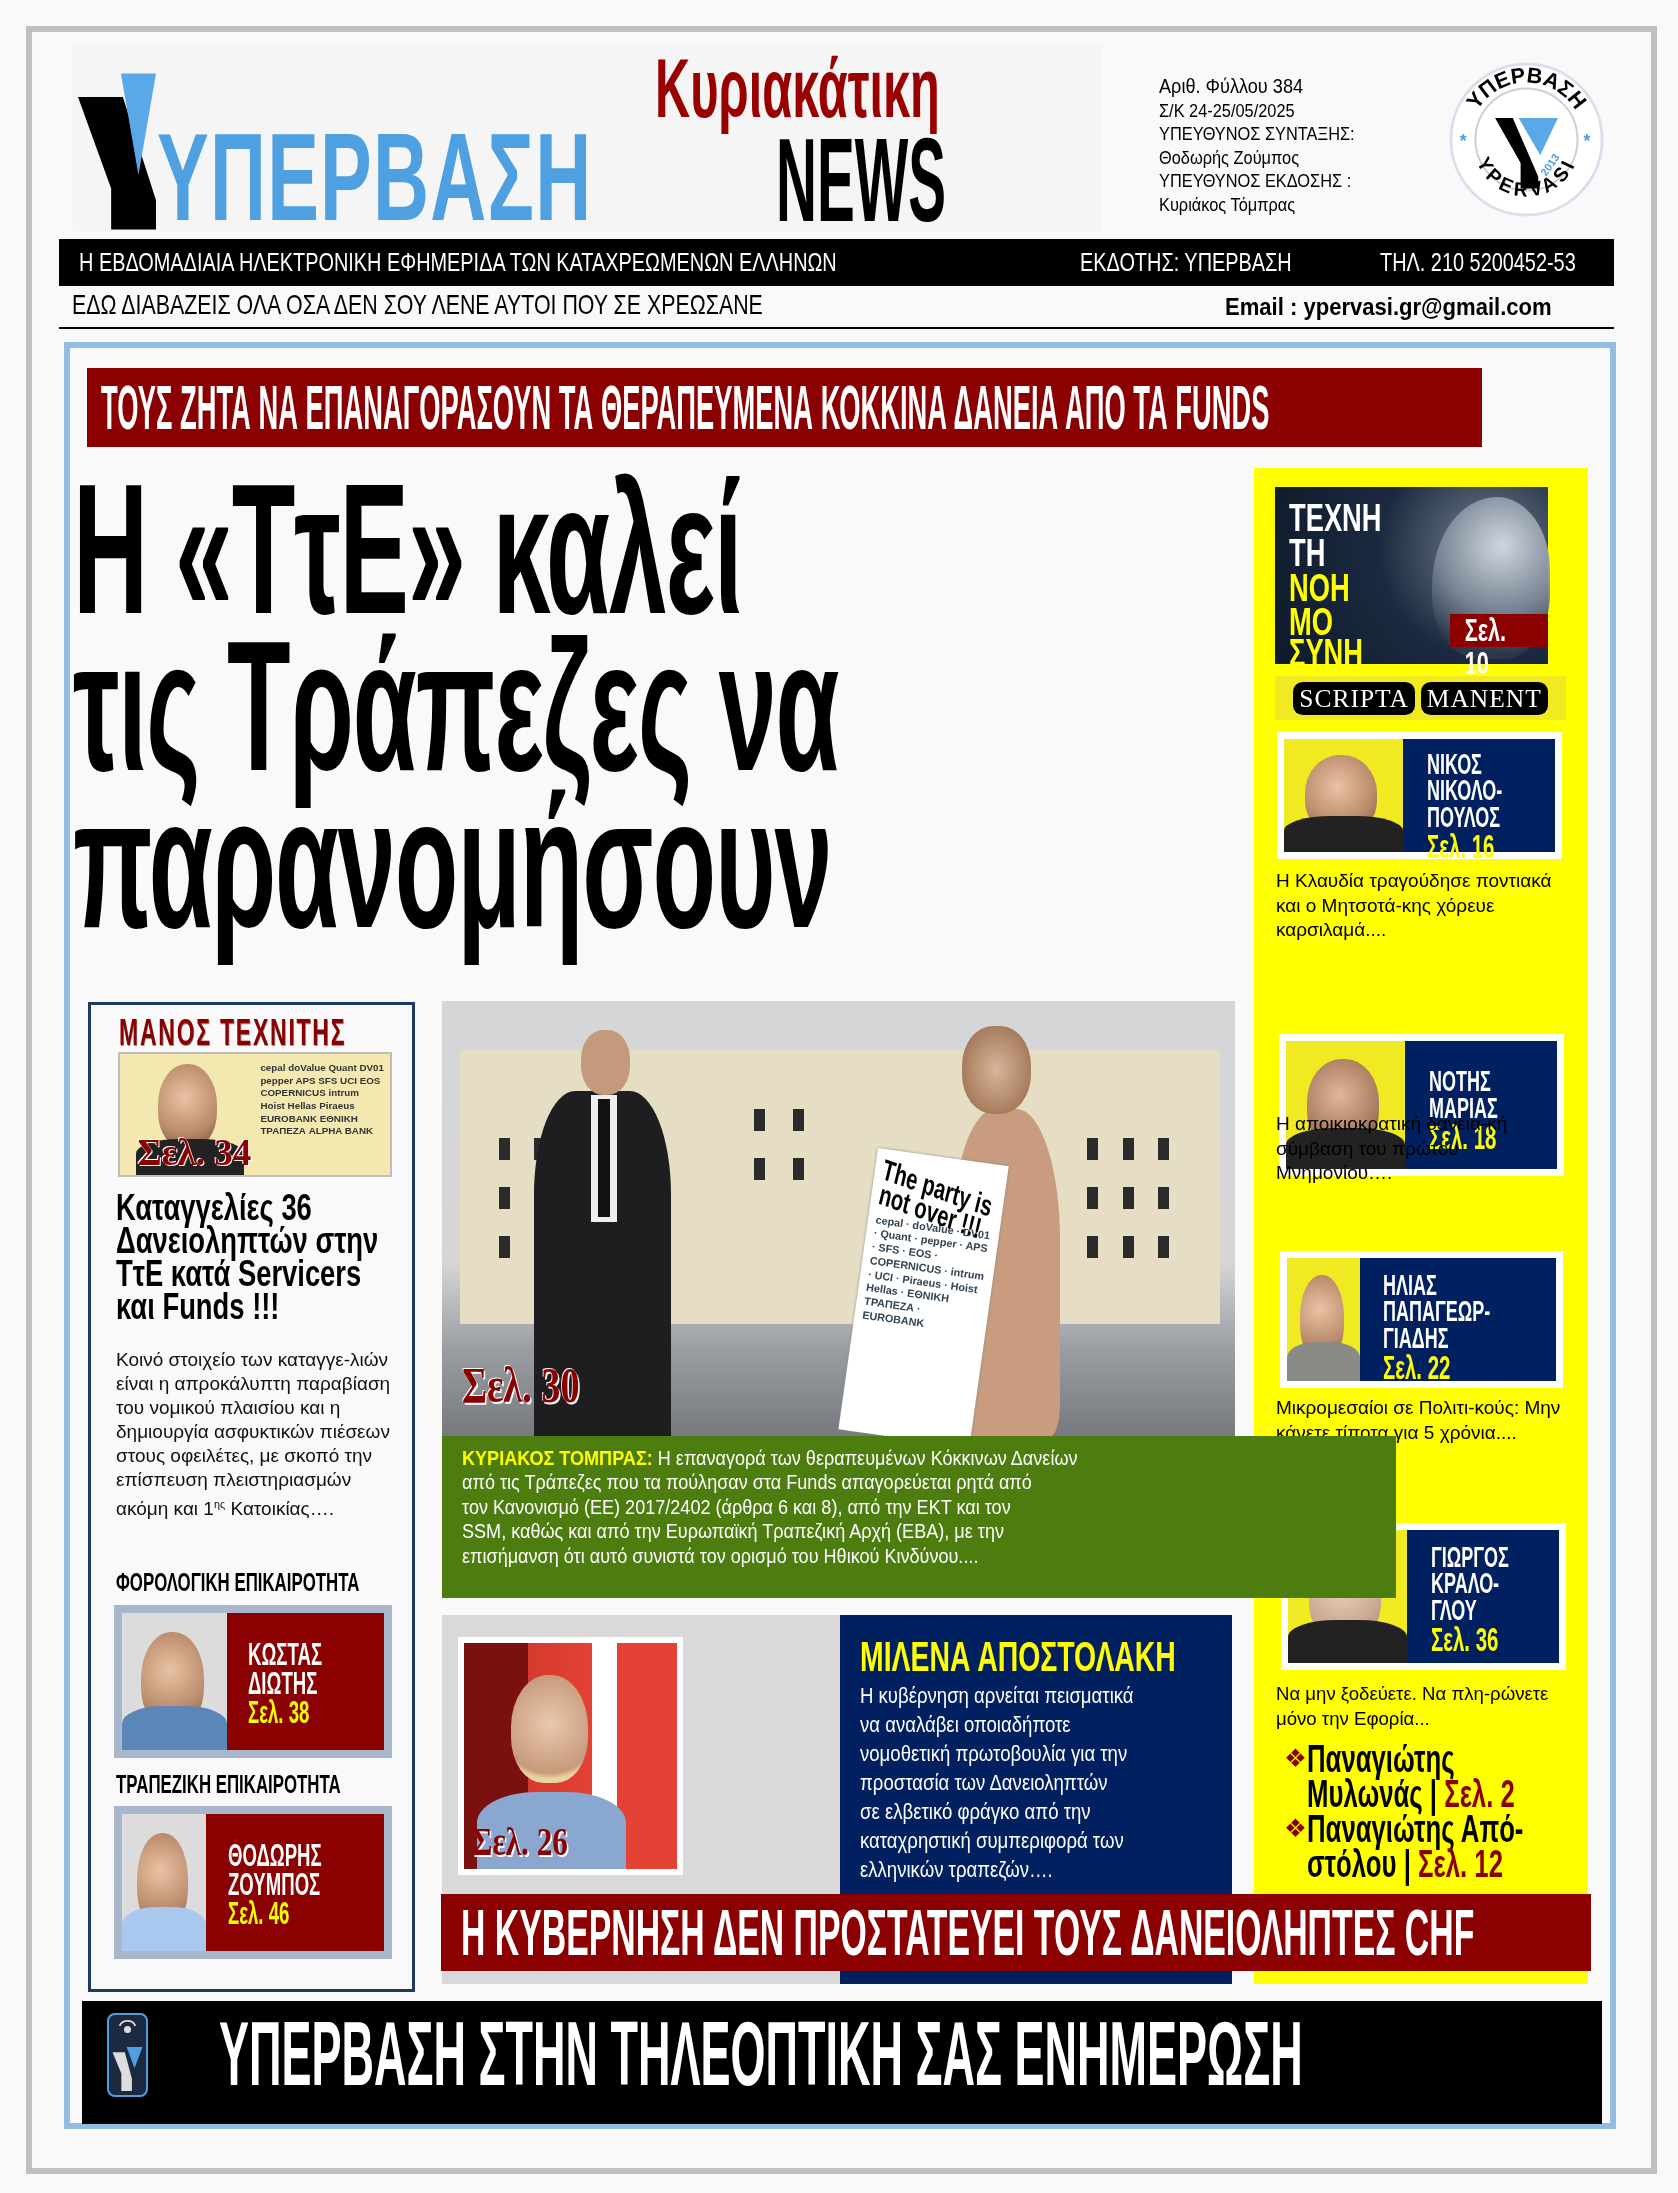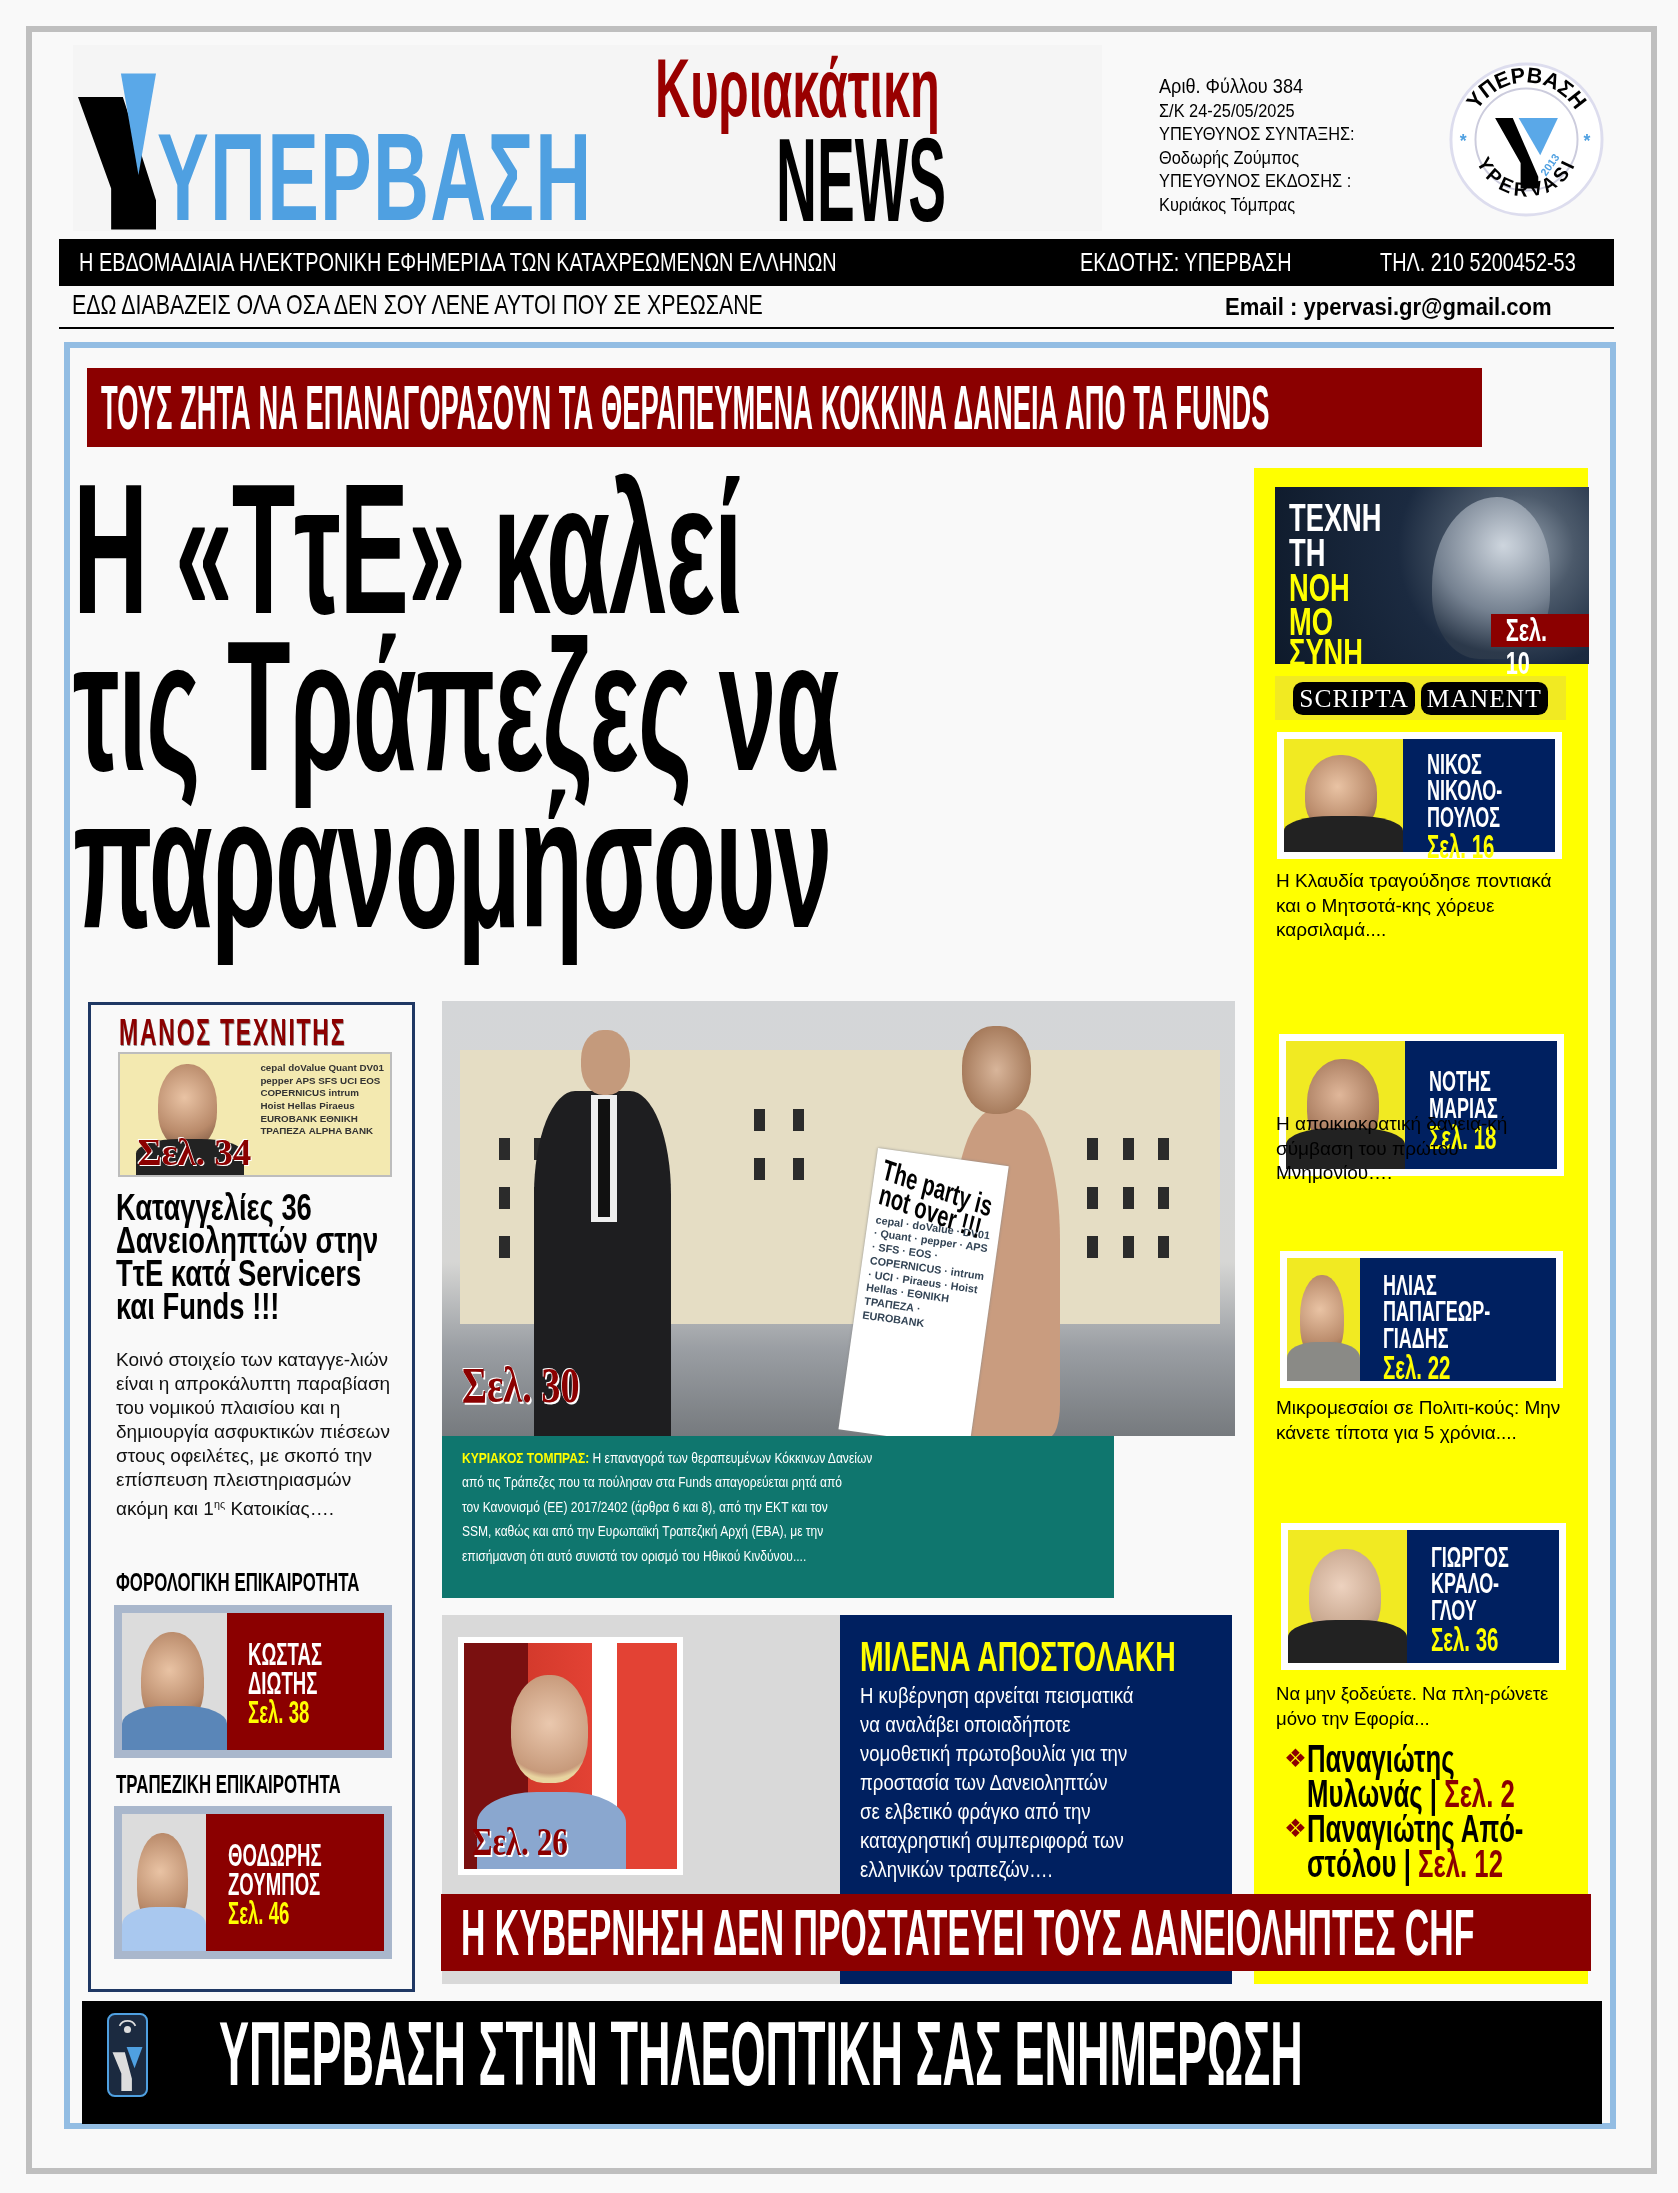--- a/index.html
+++ b/index.html
@@ -25,21 +25,21 @@
 #email{left:1225px;top:292px;font-size:24.5px;font-weight:bold;line-height:29px;white-space:nowrap;transform:scaleX(.9);transform-origin:left}
 #hrule{left:59px;top:327px;width:1555px;height:2px;background:#000}
 
 #frame{left:64px;top:342px;width:1552px;height:1787px;border:6.9px solid #93bde3;background:#f9f9f9}
 #kicker{left:87px;top:368px;width:1395px;height:79px;background:#8b0000;overflow:hidden}
 #kicker span{position:absolute;left:13.7px;top:3.9px;color:#fff;font-size:63px;line-height:71px;transform:scaleX(.434)}
 #headline{left:73px;top:470px;width:1176px}
 #headline div{font-size:186px;line-height:157px;height:157px;letter-spacing:-2px;transform:scaleX(.56)}
 
 #ycol{left:1254px;top:468px;width:334px;height:1516px;background:#ffff00}
-#ai{left:1275px;top:487px;width:314px;height:177px;background:radial-gradient(circle at 78% 35%,#9aa6b3 0,#4c5a6b 20%,#1b2a40 45%,#0e1a2b 100%)}
+#ai{left:1275px;top:487px;width:273px;height:177px;background:radial-gradient(circle at 78% 35%,#9aa6b3 0,#4c5a6b 20%,#1b2a40 45%,#0e1a2b 100%)}
 #ai .t{position:absolute;left:13.7px;font-size:39px;line-height:37px;transform:scaleX(.7);transform-origin:left;color:#fff;font-family:"Liberation Sans",sans-serif;font-weight:bold}
 #ai .y{color:#ffff00}
 #ai .pg{position:absolute;right:0;bottom:16.7px;width:98px;height:33px;background:#8b0000;color:#fff;font-weight:bold;font-size:31px;line-height:33px;}
 #ai .pg span{display:inline-block;transform:scaleX(.7)}
 #ai .head{position:absolute;left:157px;top:9.8px;width:118px;height:162px;border-radius:55% 45% 40% 40%;background:radial-gradient(circle at 60% 30%,#d6dde5,#7b8796 50%,#2d3a4b 80%);opacity:.9}
 #scripta{left:1275px;top:676px;width:291px;height:44px;background:#f1ea22;display:flex;align-items:center;justify-content:center;gap:5.9px}
 #scripta span{background:#000;color:#fff;font-family:"Liberation Serif",serif;font-size:25.5px;line-height:33px;padding:0 5.9px;border-radius:9.8px;letter-spacing:1px}
 .card{position:absolute;background:#fff;padding:6.9px}
 .card .in{display:flex;width:100%;height:100%}
 .card .ph{width:44%;height:100%;position:relative;overflow:hidden}
@@ -82,21 +82,21 @@
 #man .bd{position:absolute;left:0;top:61px;width:137px;height:345px;background:#1e1e20;border-radius:30% 30% 0 0}
 #man .sh{position:absolute;left:57px;top:65px;width:25.5px;height:127px;background:#eee}
 #man .tie{position:absolute;left:64px;top:69px;width:11.8px;height:118px;background:#111}
 #woman{position:absolute;left:333px;top:24.5px;width:108px;height:412px}
 #woman .hd{position:absolute;left:9.8px;top:0;width:69px;height:88px;border-radius:45%;background:radial-gradient(#d8b59a,#a87d5e 70%,#7b5a3f)}
 #woman .bd{position:absolute;left:0;top:83px;width:108px;height:328px;background:#c99c7f;border-radius:40% 40% 10% 10%}
 #sign{position:absolute;left:230px;top:147px;width:132px;height:284px;background:#fff;transform:rotate(8deg);transform-origin:left top;box-shadow:0 0 2.9px #888;padding:7.8px}
 #sign .t{font-size:29px;line-height:25.5px;font-weight:bold;transform:scaleX(.7) rotate(8deg);transform-origin:left;white-space:nowrap;display:block}
 #sign .lg{font-size:10.8px;line-height:13.7px;color:#345;font-weight:bold;margin-top:5.9px}
 #sel30{position:absolute;left:19.6px;bottom:25.5px;color:#8b0000;font-size:51px;line-height:51px;font-family:"Liberation Serif",serif;font-weight:bold;text-shadow:2px 2px 0 #fff,-1px -1px 0 #fff;transform:scaleX(.75);transform-origin:left}
-#caption{left:442px;top:1436px;width:672px;height:162px;background:#0f766e;color:#fff;padding:9.8px 17.6px 0 19.6px;font-size:14px;line-height:24.5px}
+#caption{left:442px;top:1436px;width:954px;height:162px;background:#4d7c0f;color:#fff;padding:9.8px 17.6px 0 19.6px;font-size:21px;line-height:24.5px}
 #caption .au{color:#ffff00;font-weight:bold}
 #caption .ln{display:block;white-space:nowrap;transform:scaleX(.86);transform-origin:left}
 #milena-bg{left:442px;top:1615px;width:398px;height:369px;background:#d9d9d9}
 #milena-img{left:458px;top:1637px;width:225px;height:238px;background:#fff;padding:5.9px}
 #milena-img .in{width:100%;height:100%;position:relative;overflow:hidden;background:linear-gradient(90deg,#7a1010 0,#7a1010 30%,#d43a2c 30%,#e34234 60%,#fff 60%,#fff 72%,#e34234 72%)}
 #milena-img .face{left:22%;top:14%;width:36%;height:48%;background:radial-gradient(circle at 50% 45%,#eac8ae,#c79a7b 70%,#e8d4a0 78%)}
 #milena-img .suit{left:6%;width:70%;height:34%;background:#8aa7cf}
 #milena-img .pg{position:absolute;left:7.8px;bottom:7.8px;color:#8b0000;font-size:39px;line-height:39px;font-family:"Liberation Serif",serif;font-weight:bold;text-shadow:2px 2px 0 #fff;transform:scaleX(.8);transform-origin:left}
 #milena-box{left:840px;top:1615px;width:392px;height:369px;background:#002060;padding:19.6px 0 0 19.6px}
 #milena-box .nm{color:#ffff00;font-size:43px;line-height:43px;font-weight:bold;transform:scaleX(.66);transform-origin:left;white-space:nowrap;display:block;margin-bottom:3.9px}

